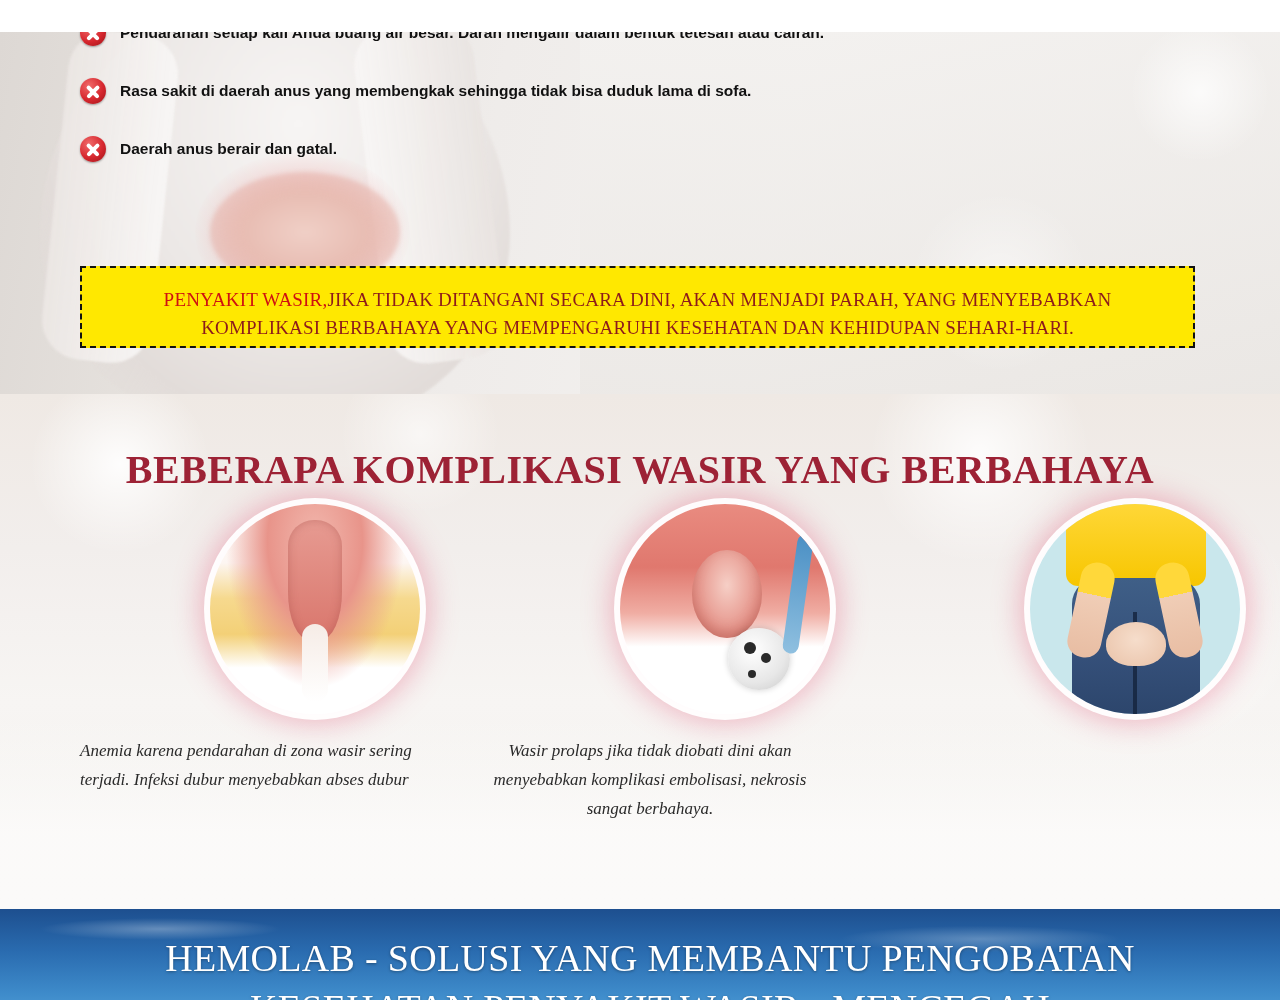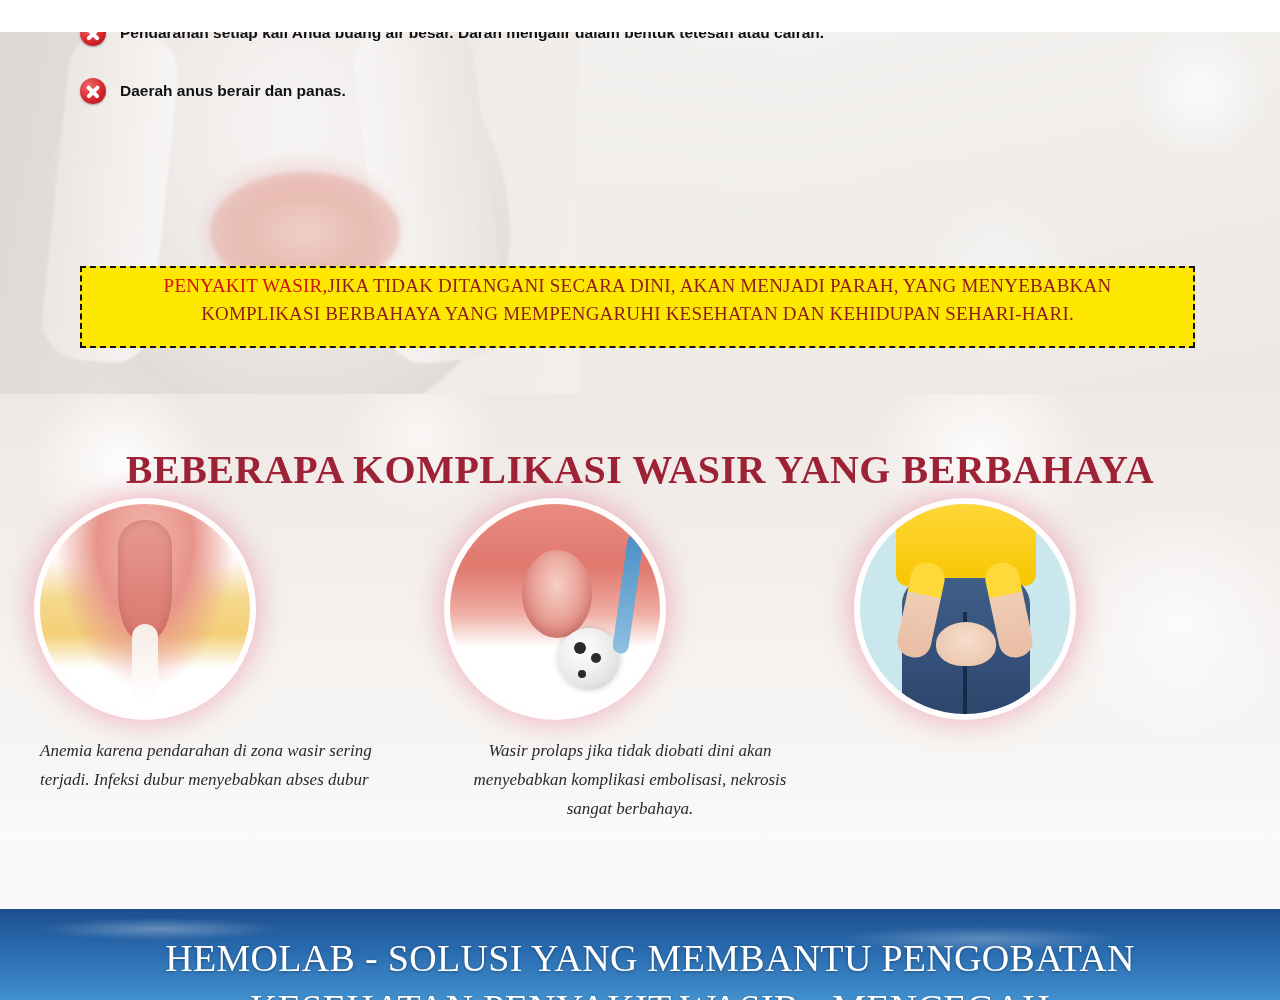--- a/index.html
+++ b/index.html
@@ -123,21 +123,21 @@
 
   .warning-box {
     position: absolute;
     left: 80px;
     top: 234px;
     width: 1115px;
     height: 82px;
     background: #ffe800;
     border: 2px dashed #111;
     display: flex;
-    align-items: flex-start;
+    align-items: flex-end;
     justify-content: center;
     padding: 4px 20px;
   }
   .warning-text {
     font-family: "Liberation Serif", serif;
     font-size: 19px;
     line-height: 28px;
     text-align: center;
     color: #8d1b1b;
     letter-spacing: 0.2px;
@@ -174,21 +174,21 @@
     color: #9d2235;
     letter-spacing: 0.5px;
   }
   .comp-cards {
     position: absolute;
     top: 110px; left: 0; width: 1280px;
     display: flex;
     justify-content: center;
     gap: 30px;
   }
-  .comp-card { width: 380px; display: flex; flex-direction: column; align-items: flex-start; }
+  .comp-card { width: 380px; display: flex; flex-direction: column; align-items: flex-end; }
   .comp-img-wrap {
     width: 210px; height: 210px;
     border-radius: 50%;
     position: relative;
     background: #fff;
     box-shadow: 0 0 0 6px rgba(255,255,255,0.95), 0 0 28px 10px rgba(226,86,120,0.38);
     overflow: hidden;
     margin-bottom: 22px;
   }
   
@@ -344,21 +344,25 @@
     <div class="photo-hands"></div>
   </div>
 
   <div class="symptom-list">
     <div class="symptom-row">
       <span class="x-icon"></span>
       <span class="symptom-text">Pendarahan setiap kali Anda buang air besar. Darah mengalir dalam bentuk tetesan atau cairan.</span>
     </div>
     <div class="symptom-row">
       <span class="x-icon"></span>
-      <span class="symptom-text">Daerah anus berair dan panas.</span>
+      <span class="symptom-text">Rasa sakit di daerah anus yang membengkak sehingga tidak bisa duduk lama di sofa.</span>
+    </div>
+    <div class="symptom-row">
+      <span class="x-icon"></span>
+      <span class="symptom-text">Daerah anus berair dan gatal.</span>
     </div>
   </div>
 
   <div class="warning-box">
     <div class="warning-text">
       <span class="lead">PENYAKIT WASIR,</span><span>JIKA TIDAK DITANGANI SECARA DINI, AKAN MENJADI PARAH, YANG MENYEBABKAN KOMPLIKASI BERBAHAYA YANG MEMPENGARUHI KESEHATAN DAN KEHIDUPAN SEHARI-HARI.</span>
     </div>
   </div>
 </section>
 

